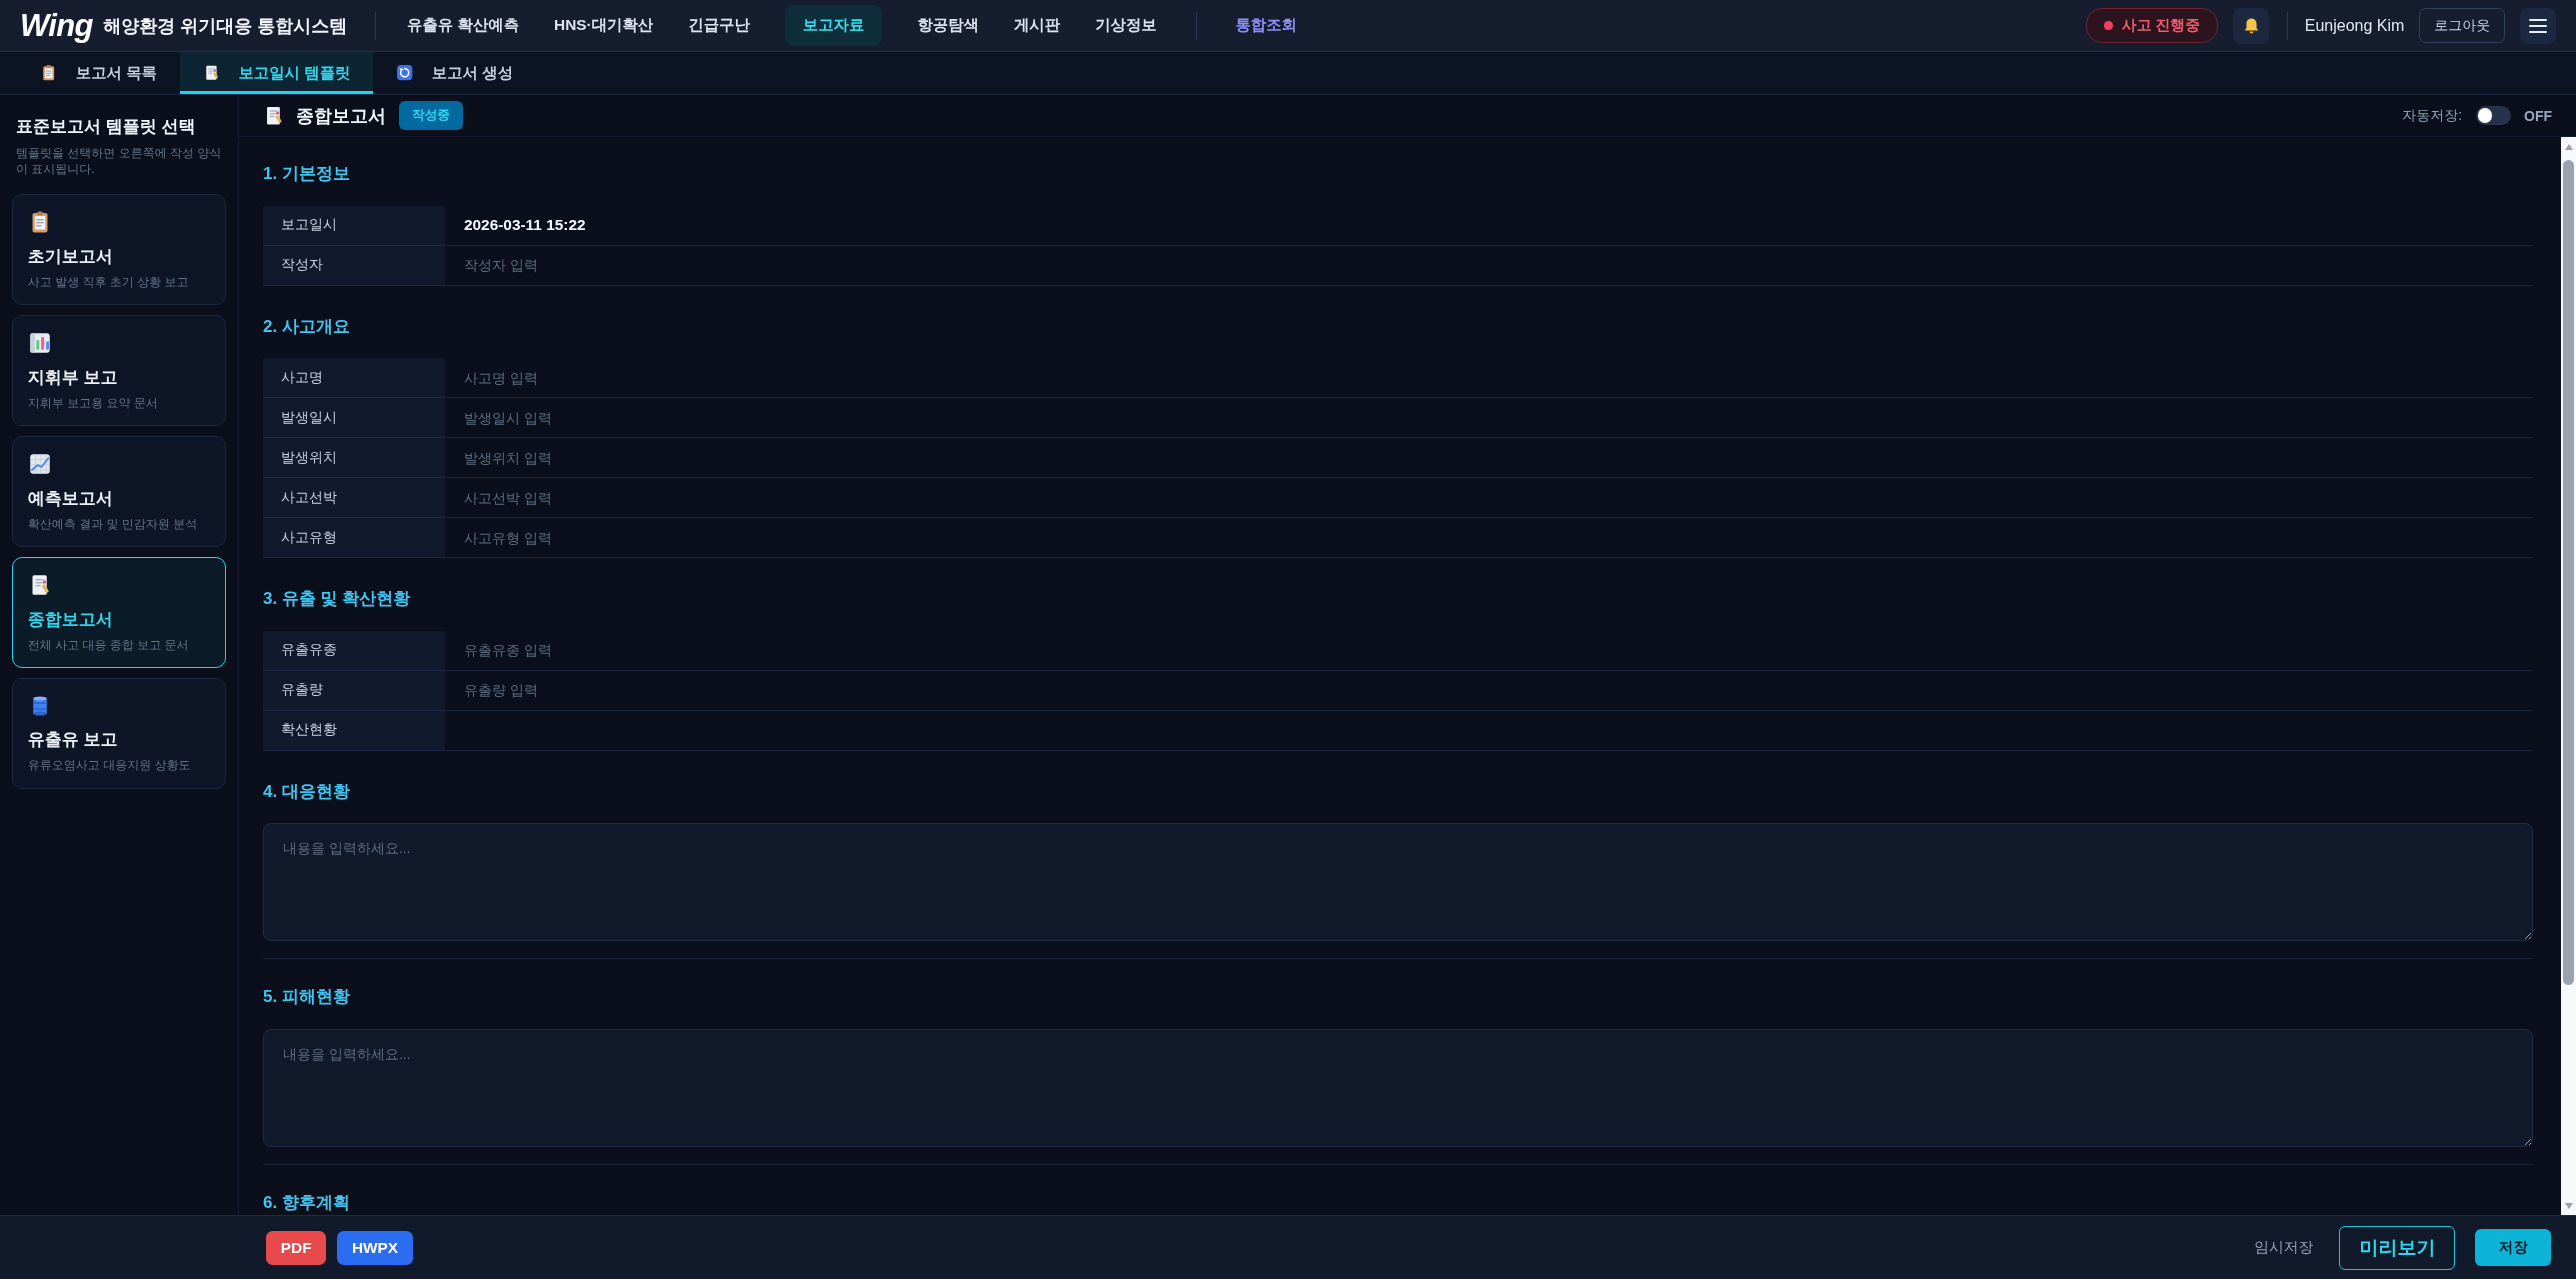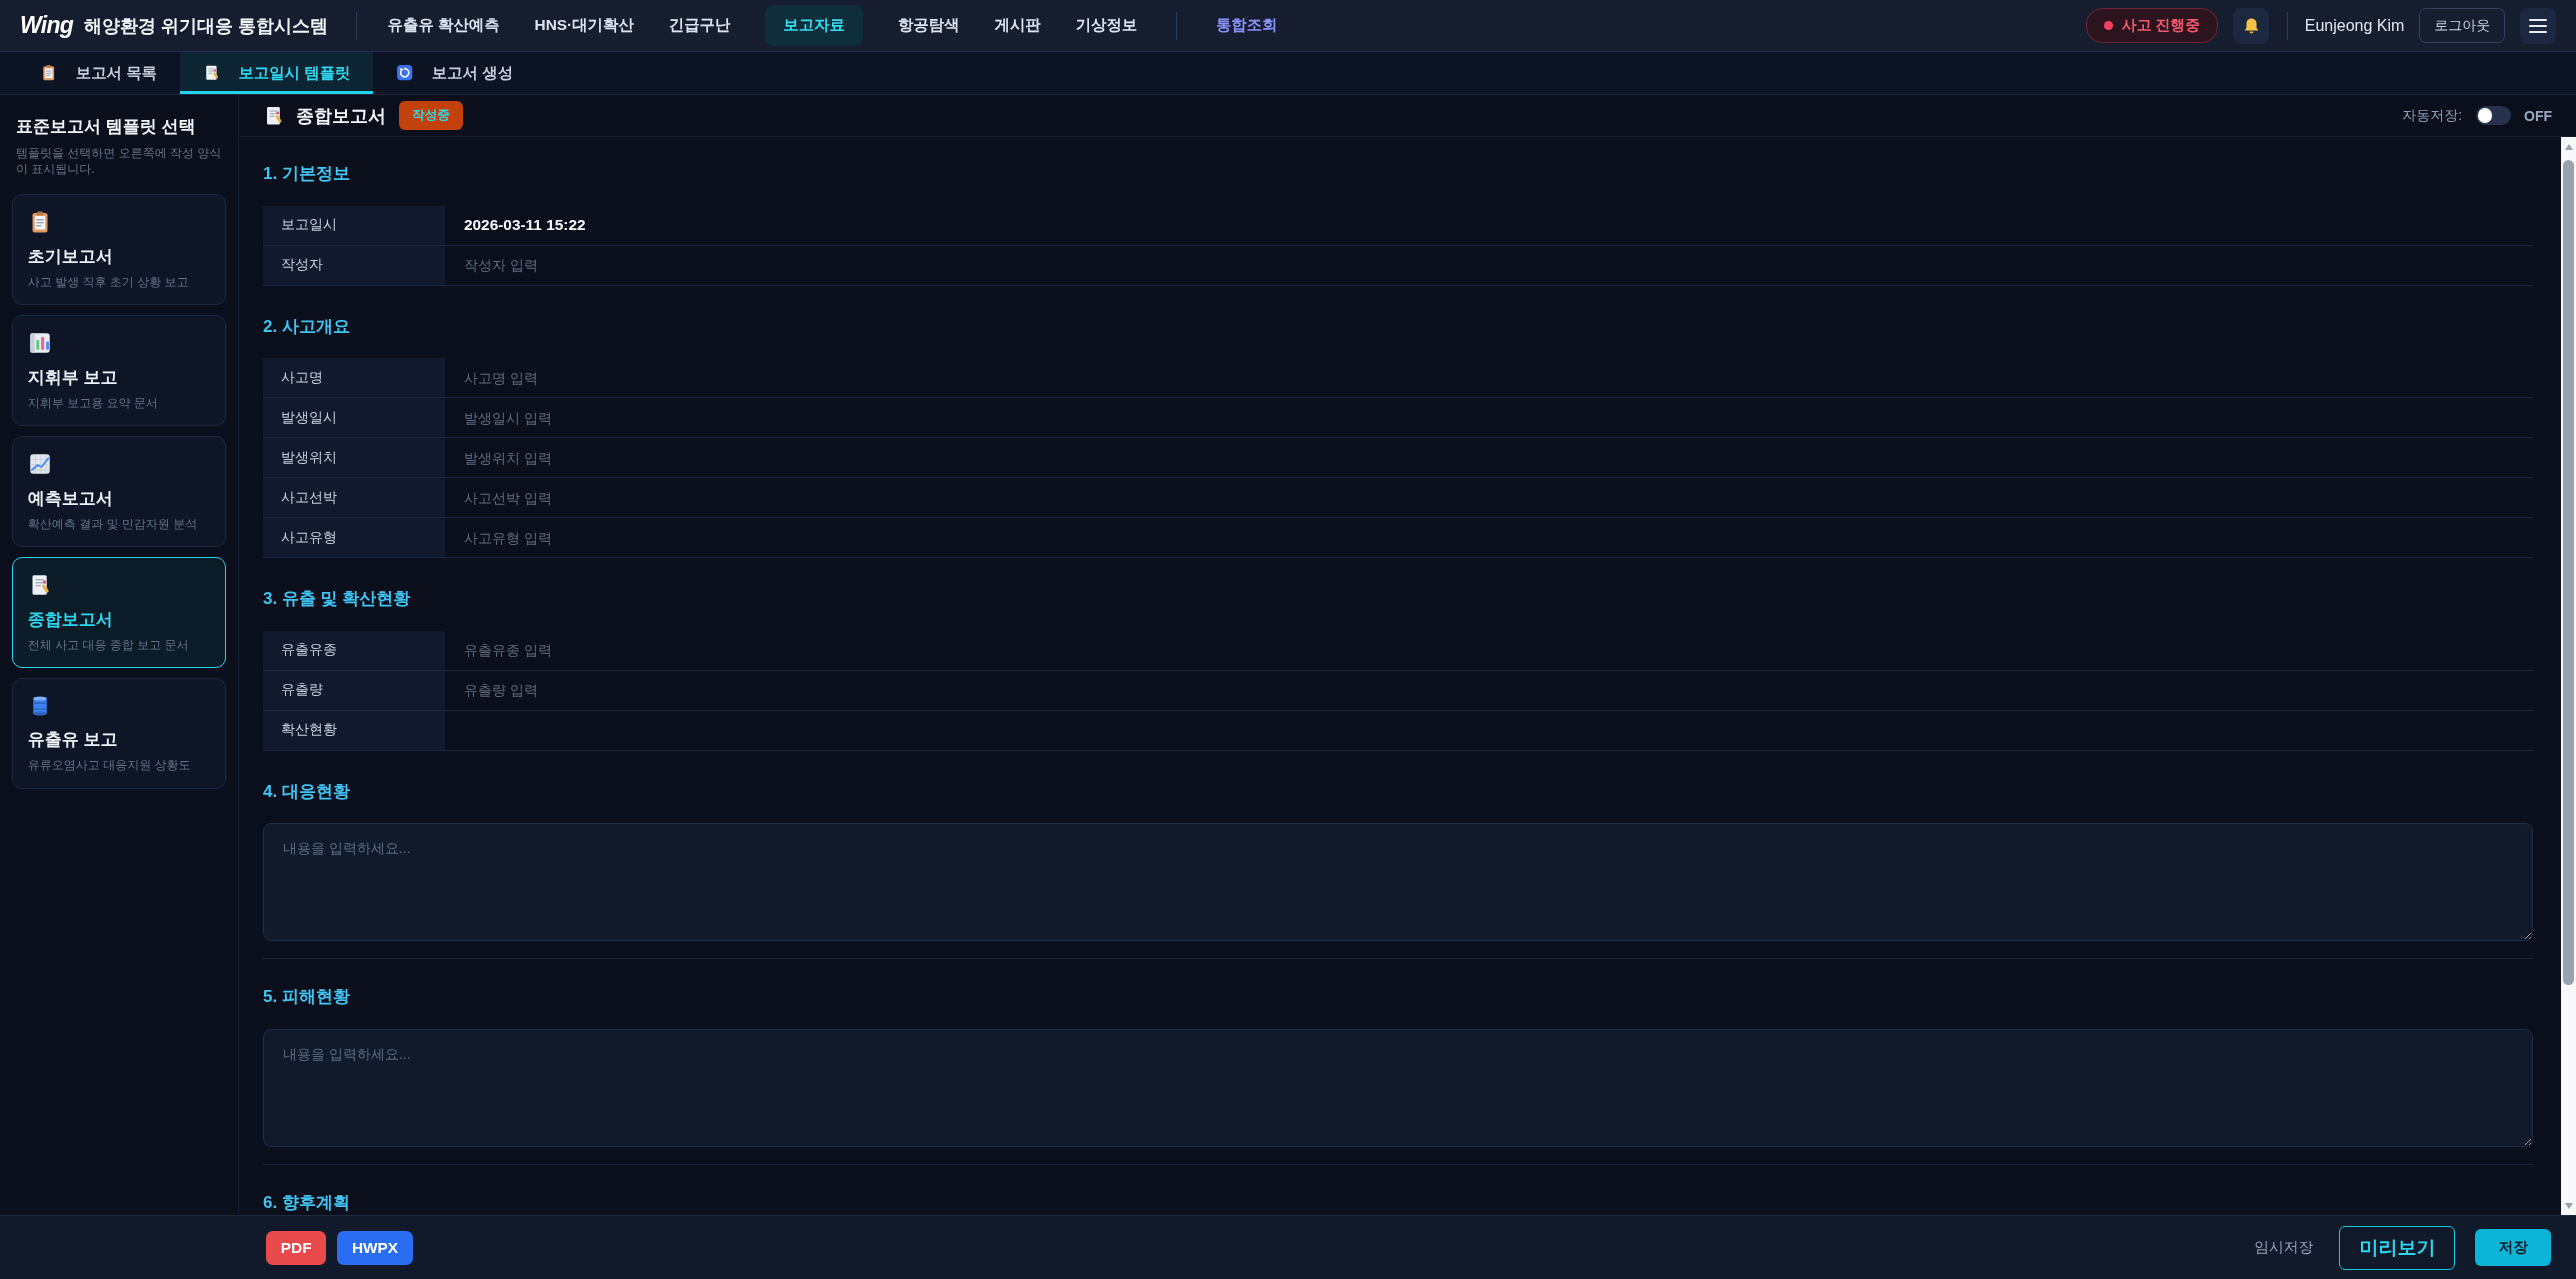--- a/index.html
+++ b/index.html
@@ -11,21 +11,21 @@
     display:flex; flex-direction:column;
   }
   .icon svg { display:block; }
 
   
   .topbar {
     height:52px; flex:0 0 52px; background:#151d2f; border-bottom:0.7px solid #232e48;
     display:flex; align-items:center; padding:0 20px;
   }
   .logo-wrap { display:flex; align-items:center; gap:10.7px; }
-  .logo-mark { font-size:23px; font-weight:700; font-style:italic; color:#ffffff; letter-spacing:-0.7px; }
+  .logo-mark { font-size:31px; font-weight:700; font-style:italic; color:#ffffff; letter-spacing:-0.7px; }
   .app-title { font-size:18px; font-weight:700; color:#f3f6fb; white-space:nowrap; }
   .topbar-sep { width:0.7px; height:28px; background:#2c3a5c; margin:0 31px 0 28px; }
   .main-nav { display:flex; align-items:center; gap:35px; list-style:none; margin:0; padding:0; }
   .nav-item { font-size:15.4px; font-weight:700; color:#dde4f0; white-space:nowrap; cursor:pointer; }
   .nav-item.active { color:#35dcf2; background:#0e2e3c; padding:10px 18px; border-radius:8px; }
   .nav-item.purple { color:#8b92f8; }
   .nav-sep { width:0.7px; height:28px; background:#2c3a5c; margin:0 4px; }
   .topbar-right { margin-left:auto; display:flex; align-items:center; gap:14.8px; }
   .incident-badge {
     display:flex; align-items:center; gap:8.7px; background:#2c141f; border:0.7px solid #702433;
@@ -77,21 +77,21 @@
 
   
   .main { flex:1 1 auto; display:flex; flex-direction:column; min-width:0; }
   .main-header {
     height:42px; flex:0 0 42px; display:flex; align-items:center; padding:0 24px;
     border-bottom:0.7px solid #131c2e;
   }
   .report-icon svg { width:21.5px; height:21.5px; }
   .report-title { font-size:18px; font-weight:700; color:#f4f7fb; margin:0 13.4px 0 11.4px; }
   .status-badge {
-    background:#c2410c; color:#2bd9f0; font-size:12.7px; font-weight:700;
+    background:#0369a1; color:#2bd9f0; font-size:12.7px; font-weight:700;
     padding:6px 12.7px; border-radius:6px;
   }
   .autosave { margin-left:auto; display:flex; align-items:center; gap:13.4px; }
   .autosave-label { font-size:14px; color:#8fa0b8; }
   .toggle { width:35px; height:19px; background:#27334c; border-radius:9.4px; position:relative; cursor:pointer; }
   .toggle-knob { position:absolute; left:2px; top:2px; width:14.8px; height:14.8px; border-radius:50%; background:#ffffff; }
   .autosave-state { font-size:14px; font-weight:700; color:#9aa8bf; }
 
   .scroll-region { flex:1 1 auto; position:relative; min-height:0; overflow:hidden; }
   .content {

